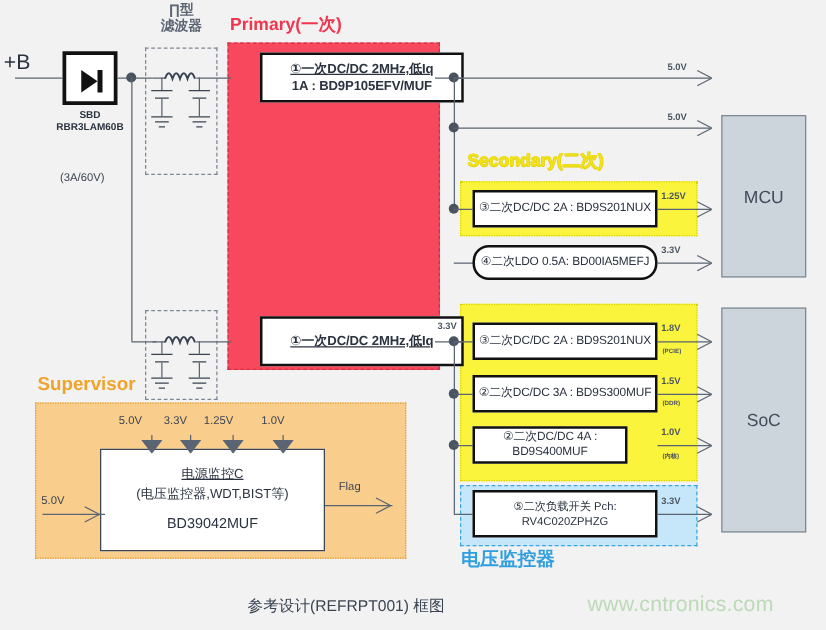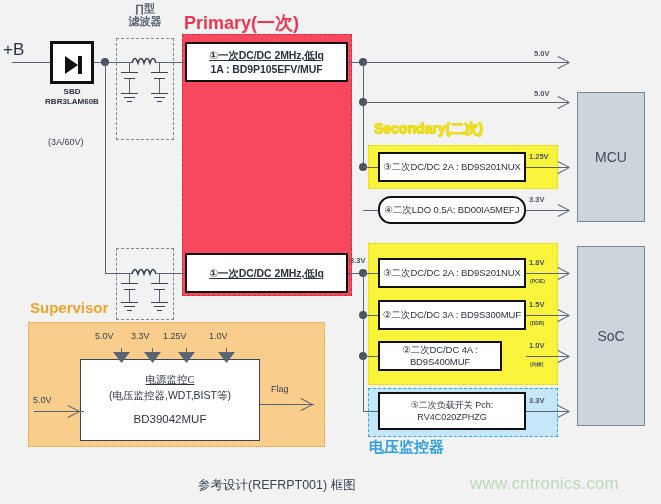--- a/index.html
+++ b/index.html
@@ -40,47 +40,47 @@
   }
   .zone-loadsw{
     position:absolute;background:#c6e7fa;border:1px dashed #3aa6e0;
   }
   .zone-filter{
     position:absolute;background:transparent;border:1px dashed #7d8794;
   }
 
   
   .ztitle{position:absolute;font-weight:bold;white-space:nowrap;}
-  .t-primary{color:#ef3550;font-size:18px;}
+  .t-primary{color:#ef3550;font-size:14px;}
   .t-secondary{color:#f2e21d;font-size:14px;
      text-shadow:0.5px 0 0 #e0d000,-0.5px 0 0 #e0d000,0 0.5px 0 #e0d000,0 -0.5px 0 #e0d000;}
   .t-supervisor{color:#f0a32a;font-size:15px;}
   .t-loadsw{color:#2f9fe0;font-size:15px;}
   .t-filter{color:#5a6472;font-size:11px;font-weight:bold;text-align:center;line-height:1.15;}
 
   
   .ic-box{
     position:absolute;background:#ffffff;border:2.5px solid #111;
     display:flex;align-items:center;justify-content:center;
     text-align:center;color:#2b3340;box-sizing:border-box;
   }
   .ic-box .l1{display:block;}
   .ic-box .l2{display:block;}
-  .ic-prim{font-size:10.5px;font-weight:bold;line-height:1.35;letter-spacing:-0.1px;}
+  .ic-prim{font-size:10.5px;font-weight:bold;line-height:1.35;letter-spacing:-0.1px;margin-left:23px;}
   .ic-prim .l1{text-decoration:underline;}
   .ic-sec{font-size:9.5px;line-height:1.3;letter-spacing:-0.1px;}
   .ic-lsw{font-size:9px;line-height:1.35;}
 
   
   .sup-ic{
     position:absolute;background:#fff;border:1.6px solid #3b4452;
     display:flex;flex-direction:column;align-items:center;justify-content:center;
     font-size:10.5px;line-height:1.5;color:#2b3340;box-sizing:border-box;
   }
-  .sup-ic .u{text-decoration:underline;font-family:Liberation Serif, serif;}
+  .sup-ic .u{text-decoration:underline;}
   .sup-ic .pn{margin-top:7px;font-size:11.5px;}
 
   
   .dest{
     position:absolute;background:#ccd4dc;border:1.3px solid #7e8894;
     display:flex;align-items:center;justify-content:center;
     font-size:14px;color:#414b59;box-sizing:border-box;
   }
 
   

